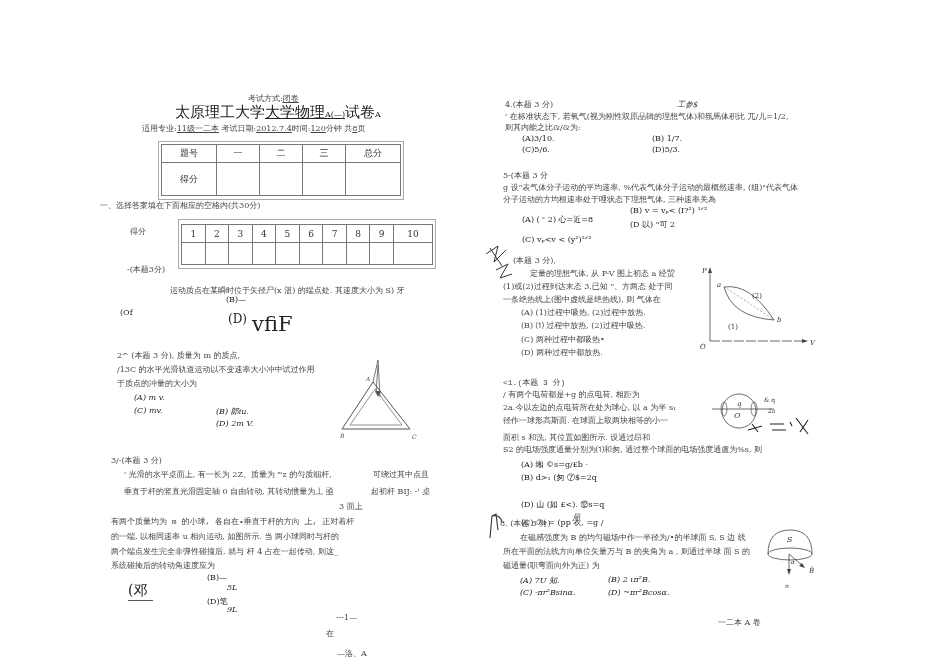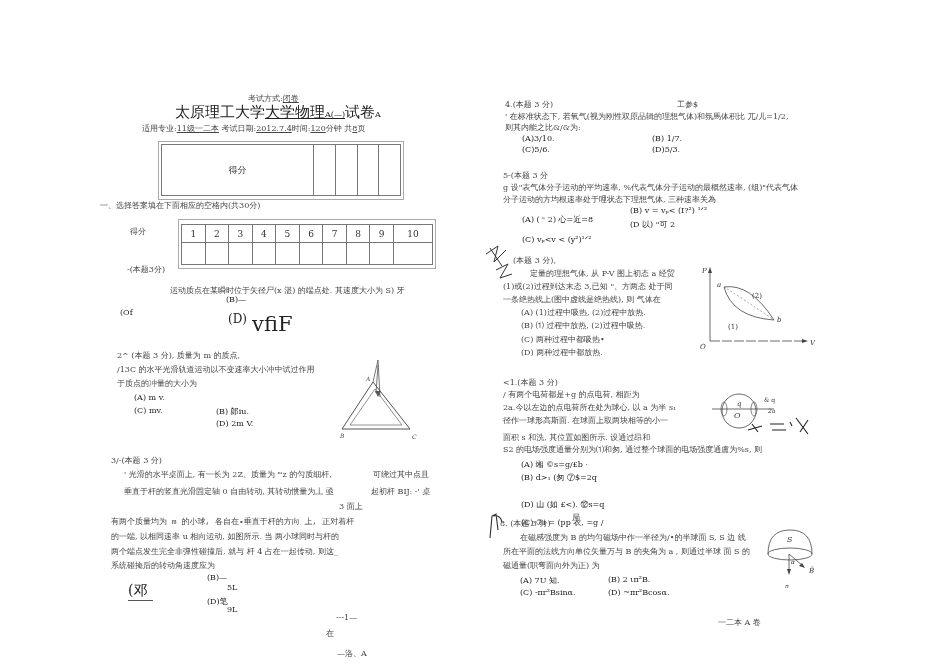--- a/index.html
+++ b/index.html
@@ -1,21 +1,21 @@
 <!DOCTYPE html>
 <html><head>
 <meta charset="utf-8">
 <style>
   html, body { margin: 0; padding: 0; background: #ffffff; }
   body { width: 950px; height: 672px; position: relative; overflow: hidden;
          font-family: "DejaVu Serif", "Liberation Serif", serif; color: #222; }
   .abs { position: absolute; white-space: nowrap; }
   .s8 { font-size: 8px; }
   .u { text-decoration: underline; }
-  .i { }
+  .i { font-style: italic; }
   .grey { color: #444; }
   table.score { position: absolute; border-collapse: collapse; border: 1px solid #888; }
   table.score td { border: 1px solid #777; text-align: center; font-size: 9px; color: #333; }
   .outer { position: absolute; border: 1px solid #aaa; }
   svg { position: absolute; overflow: visible; }
 </style>
 </head>
 <body>
 
 <div class="abs s8 grey" style="left:248px;top:93px;">
@@ -28,20 +28,27 @@
 
 <div class="abs s8 grey" style="left:142px;top:123px;">
   <span>适用专业:</span><span class="u">11级一二本</span>
   <span>考试日期:</span><span class="u">2012.7.4</span><span>时间:</span><span class="u">120</span><span>分钟</span>
   <span>共</span><span class="u">8</span><span>页</span>
 </div>
 
 <div class="outer" style="left:158px;top:141px;width:244px;height:57px;"></div>
 <table class="score" style="left:161px;top:144px;width:240px;height:52px;">
   <tbody>
+      <tr style="height:18px;">
+    <td style="width:52px;">题号</td>
+    <td style="width:40px;">一</td>
+    <td style="width:40px;">二</td>
+    <td style="width:40px;">三</td>
+    <td>总分</td>
+  </tr>
   <tr>
     <td>得分</td>
     <td></td>
     <td></td>
     <td></td>
     <td></td>
   </tr>
 </tbody>
   </table>
 
@@ -166,21 +173,21 @@
   <path d="M24,22 Q45,35 74,55" stroke="#666" stroke-width="0.6" fill="none" stroke-dasharray="2,2"></path>
   <text x="2" y="8" font-size="7" font-style="italic" fill="#333">P</text>
   <text x="110" y="80" font-size="7" font-style="italic" fill="#333">V</text>
   <text x="0" y="84" font-size="7" font-style="italic" fill="#333">O</text>
   <text x="17" y="22" font-size="7" font-style="italic" fill="#333">a</text>
   <text x="77" y="57" font-size="7" font-style="italic" fill="#333">b</text>
   <text x="28" y="64" font-size="7" fill="#333">(1)</text>
   <text x="52" y="33" font-size="7" fill="#333">(2)</text>
 </svg>
 
-<div class="abs s8 grey" style="left:503px;top:377px;">&lt;1.(本题 3 分)</div>
+<div class="abs s8 grey" style="left:503px;top:377px;font-family:Liberation Mono, monospace;">&lt;1.(本题 3 分)</div>
 <div class="abs s8 grey" style="left:503px;top:389px;">/     有两个电荷都是+g 的点电荷, 相距为</div>
 <div class="abs s8 grey" style="left:503px;top:402px;">2a.今以左边的点电荷所在处为球心, 以 a 为半 s₁</div>
 <div class="abs s8 grey" style="left:503px;top:415px;">径作一球形高斯面. 在球面上取两块相等的小一</div>
 <div class="abs s8 grey" style="left:503px;top:432px;">面积 s 和洗, 其位置如图所示. 设通过昂和</div>
 <div class="abs s8 grey" style="left:503px;top:444px;">S2 的电场强度通量分别为⑴和匆, 通过整个球面的电场强度通盧为%s, 则</div>
 <div class="abs s8" style="left:521px;top:459px;">(A)        缃    ©s=g/£b ·</div>
 <div class="abs s8" style="left:521px;top:472px;">(B) d&gt;₁  (匆 ⑦$=2q</div>
 <div class="abs s8" style="left:521px;top:486px;margin-top:31px;">(C) ⑦ɪ = (pp  衣, =g /</div>
 <div class="abs s8" style="left:521px;top:499px;">(D) 山 (如   £&lt;). ⑫s=q</div>
 <div class="abs s8 grey i" style="left:572px;top:512px;">局</div>

